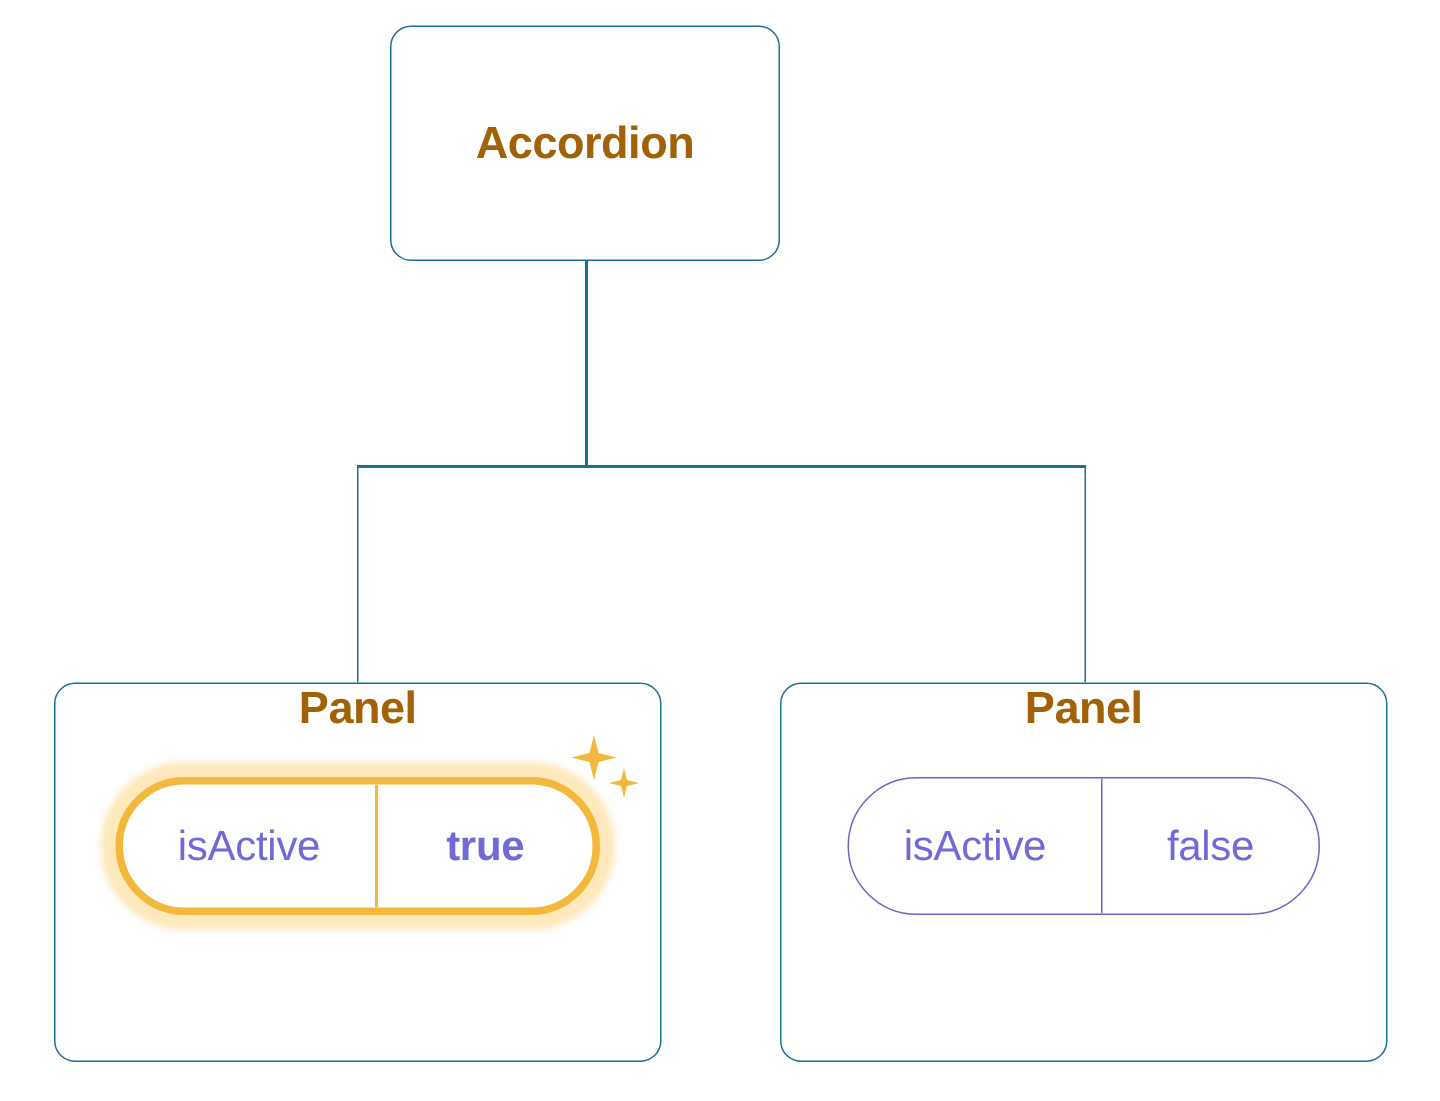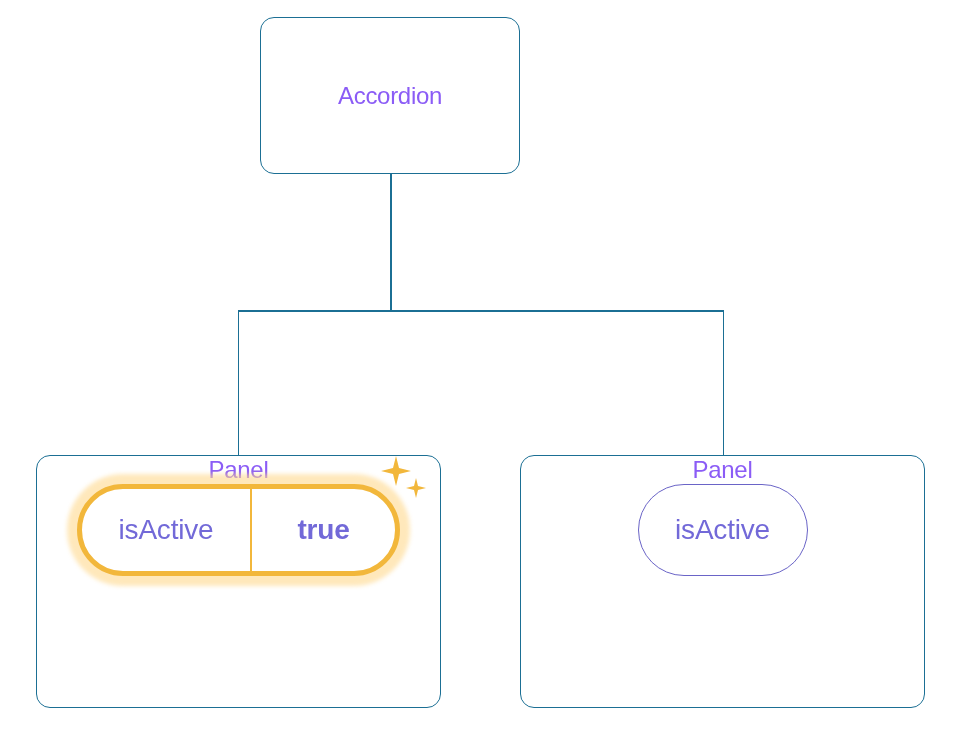--- a/index.html
+++ b/index.html
@@ -21,39 +21,40 @@
     }
     .root-node {
       left: 260px;
       top: 17px;
       width: 260px;
       height: 157px;
       justify-content: center;
       padding-top: 0;
     }
     .node-title {
-      color: #8b5cf6;
-      font-size: 24px;
-      font-weight: 400;
+      color: #a16207;
+      font-size: 30px;
+      font-weight: 700;
       letter-spacing: -0.3px;
     }
     .panel-left {
       left: 36px;
       top: 455px;
       width: 405px;
       height: 253px;
     }
     .panel-right {
       left: 520px;
       top: 455px;
       width: 405px;
       height: 253px;
     }
     .pill-wrap {
       position: relative;
+      margin-top: 28px;
     }
     .glow::before {
       content: "";
       position: absolute;
       inset: -10px;
       border-radius: 999px;
       background: #ffd98e;
       opacity: 0.6;
       filter: blur(2px);
     }
@@ -149,15 +150,16 @@
       <path d="M42 28 L44 36 L52 38 L44 40 L42 48 L40 40 L32 38 L40 36 Z" fill="#f2b73b"></path>
     </svg>
   </div>
 </div>
 
 <div class="node panel-right">
   <div class="node-title">Panel</div>
   <div class="pill-wrap">
     <div class="pill pill-inactive">
       <div class="pill-cell pill-label">isActive</div>
+      <div class="pill-cell pill-value">false</div>
     </div>
   </div>
 </div>
 
 </body></html>

